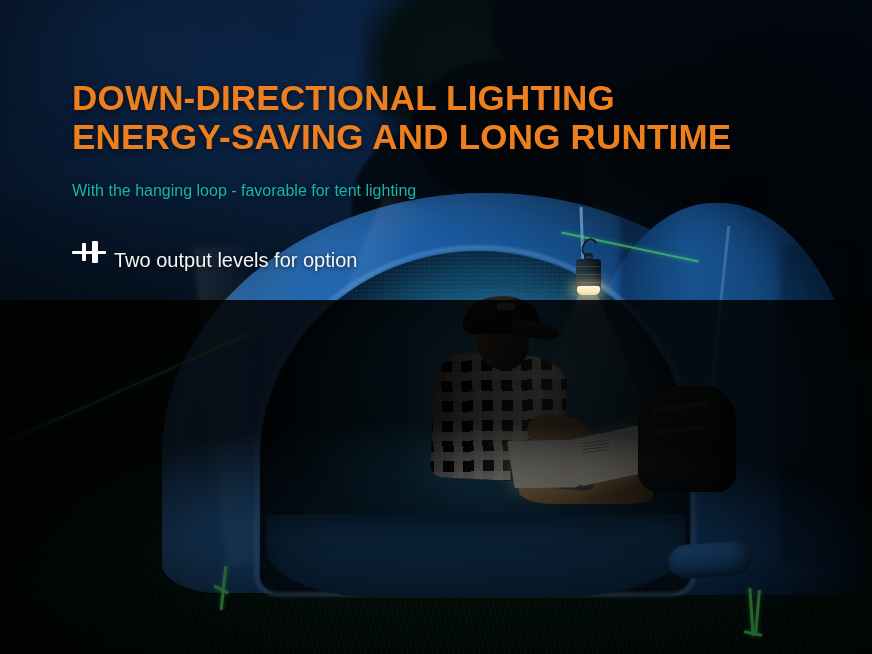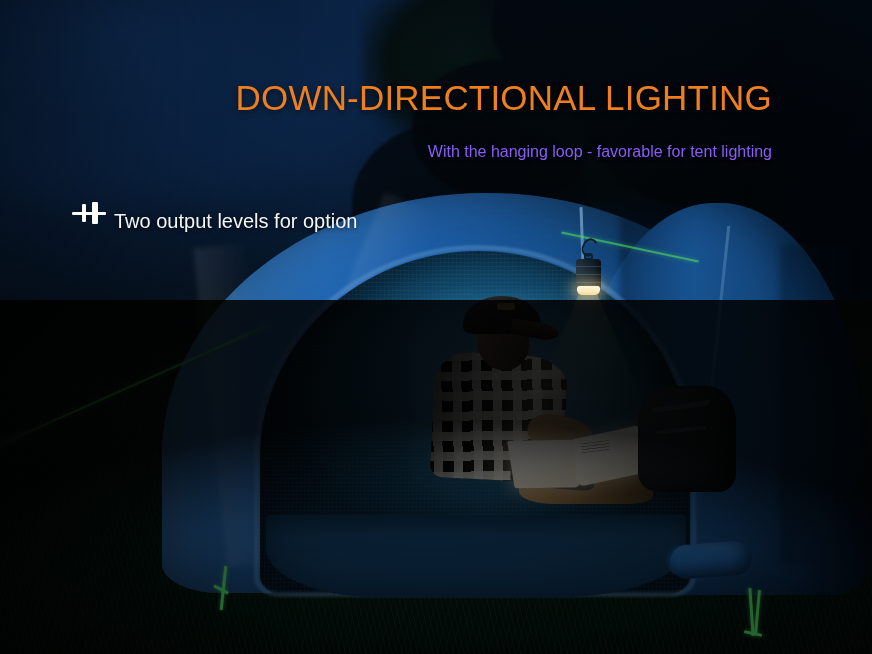--- a/index.html
+++ b/index.html
@@ -285,34 +285,32 @@
     position:absolute; left:0; top:0; width:330px; height:654px;
     background:linear-gradient(90deg, rgba(0,0,0,.48) 0%, rgba(0,0,0,.30) 35%, rgba(0,0,0,0) 100%);
   }
 
   
   .content { position:absolute; left:72px; top:78px; width:700px; }
 
   .headline {
     color:#ee7f1f;
     font-size:35px;
-    font-weight:normal;
+    font-weight:bold;
     line-height:39px;
     letter-spacing:.2px;
     text-shadow:0 2px 6px rgba(0,0,0,.55);
-    text-align:right;
   }
   .subtitle {
     margin-top:24px;
-    color:#8b5cf6;
+    color:#14b8a6;
     font-size:16px;
     line-height:22px;
     font-weight:400;
     text-shadow:0 1px 4px rgba(0,0,0,.7);
-    text-align:right;
   }
 
   .features { margin-top:28px; }
   .feature {
     display:flex;
     align-items:center;
     height:44px;
   }
   .feature-icon {
     width:42px;
@@ -459,20 +457,21 @@
 
     <div class="grade"></div>
     <div class="left-dark"></div>
     <div class="ground-vignette"></div>
   </div>
 
   <div class="content">
 
     <div>
       <div class="headline">DOWN-DIRECTIONAL LIGHTING</div>
+      <div class="headline">ENERGY-SAVING AND LONG RUNTIME</div>
     </div>
 
     <div class="subtitle">With the hanging loop - favorable for tent lighting</div>
 
     <div class="features">
 
       <div class="feature">
         <div class="feature-icon">
           <div class="icon-levels">
             <div class="track"></div>

